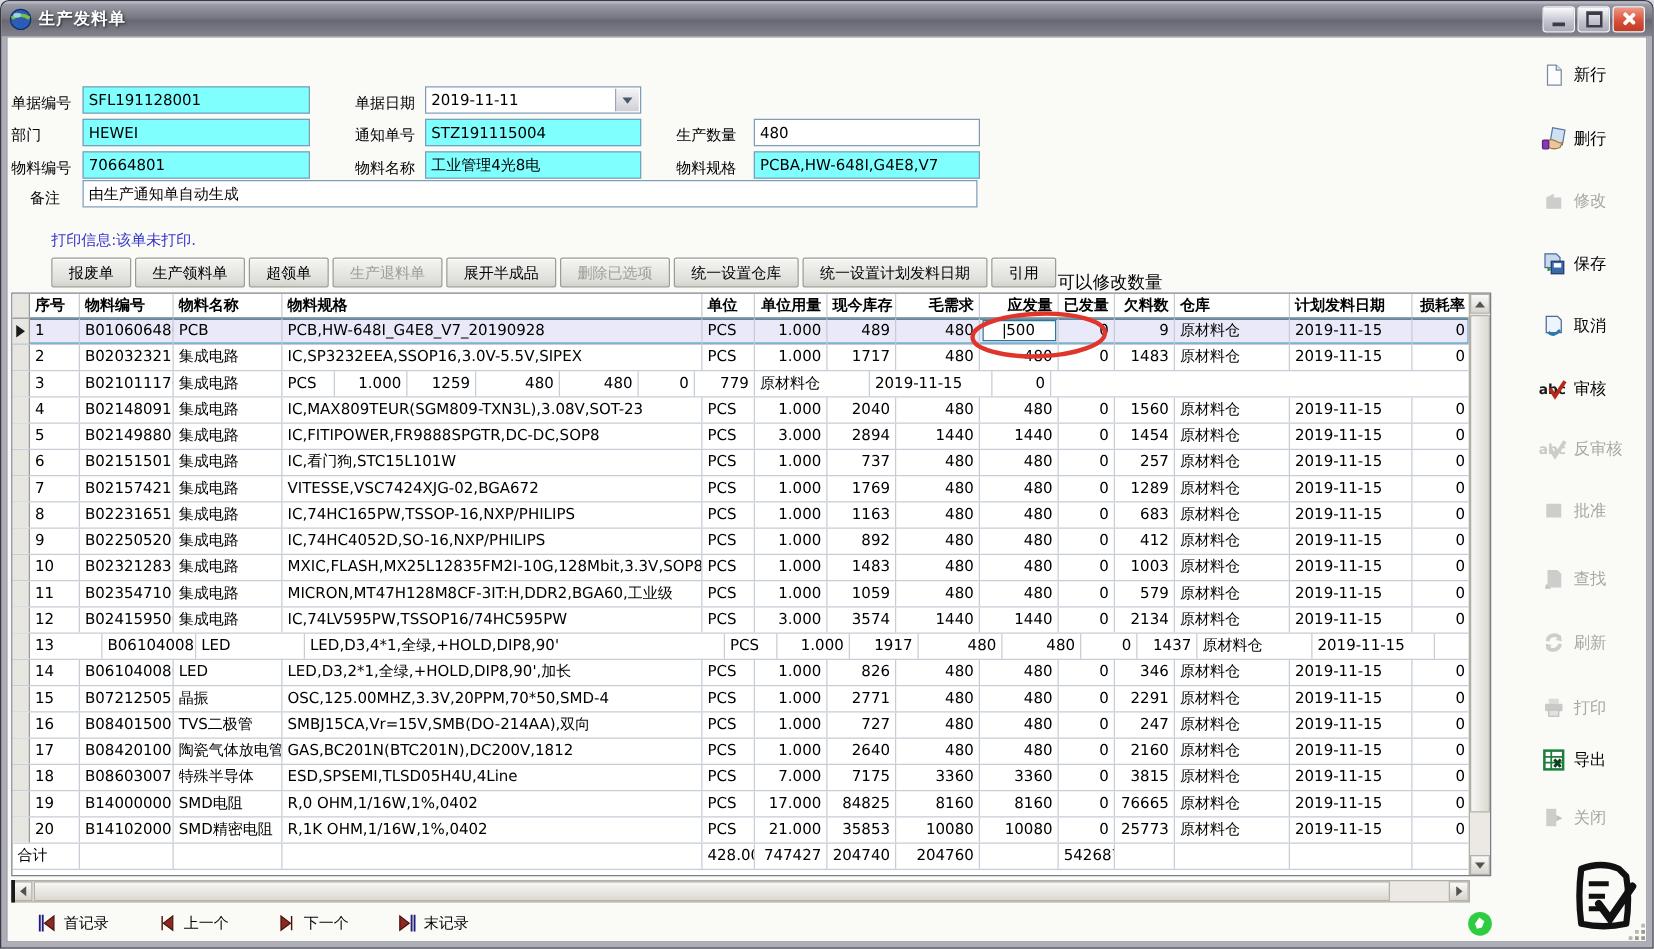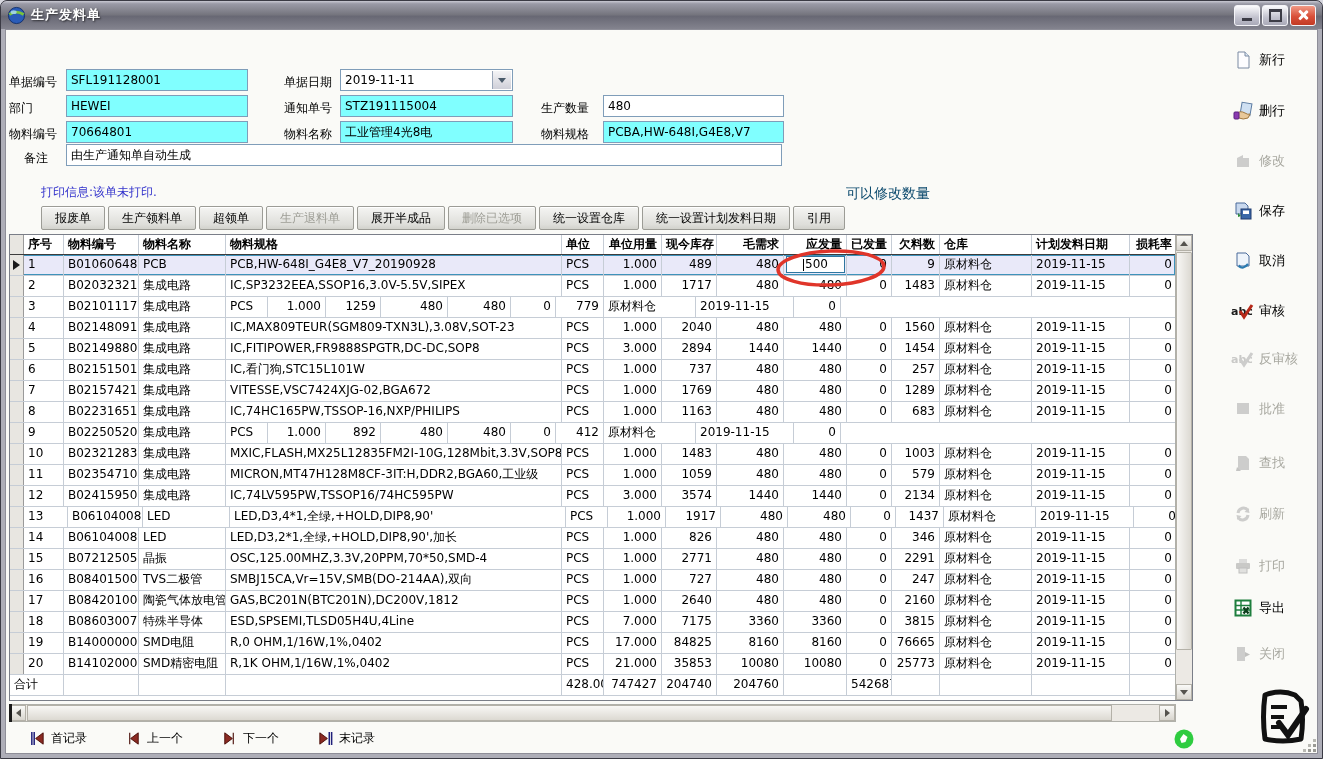--- a/index.html
+++ b/index.html
@@ -15,21 +15,21 @@
   .g-x::before,.g-x::after{content:"";position:absolute;left:5px;top:0;width:2.5px;height:12px;background:#fff;border-radius:1px;}
   .g-x::before{transform:rotate(45deg);} .g-x::after{transform:rotate(-45deg);}
   .client{position:absolute;top:28px;left:4px;right:4px;bottom:4px;background:#fafaf7;border:1px solid #8e8e98;box-sizing:border-box;}
   .abs{position:absolute;}
   .flabel{font-size:12px;color:#000;white-space:nowrap;}
   .ffield{height:22px;border:1px solid #7f9db9;background:#fff;font-size:12px;display:flex;align-items:center;padding:0 4px;box-sizing:border-box;white-space:nowrap;overflow:hidden;}
   .ffield.cyan{background:#80ffff;}
   .drop-btn{position:absolute;right:1px;top:1px;width:18px;height:18px;background:linear-gradient(#f4f4f6,#cfcfd8);border-left:1px solid #9aa6b8;display:flex;align-items:center;justify-content:center;}
   .drop-arrow{width:0;height:0;border-left:4px solid transparent;border-right:4px solid transparent;border-top:5px solid #4a5a6a;}
   .print-info{font-size:12px;color:#3333cc;white-space:nowrap;}
-  .red-note{font-size:14px;color:#0c4a6e;white-space:nowrap;}
+  .red-note{font-size:14px;color:#000000;white-space:nowrap;margin-top:32px;}
   .toolbar{display:flex;gap:3px;}
   .tb-btn{height:24px;padding:0 13px;font-size:12px;display:flex;align-items:center;background:linear-gradient(#f5f5f3,#dededa 80%,#d2d2cc);border:1px solid #9c9c96;border-radius:2px;box-shadow:inset 0 1px 0 #fff;color:#000;white-space:nowrap;box-sizing:border-box;}
   .tb-btn.disabled{color:#9e9e96;}
   .grid{background:#fff;border:1px solid #7a7e88;box-sizing:border-box;overflow:hidden;}
   .grow{display:flex;height:21px;box-sizing:border-box;border-bottom:1px solid #c6cdd6;}
   .grow.header{height:20px;border-bottom:1px solid #3c3c3c;background:#fff;}
   .gcell{font-size:12px;line-height:19px;padding:0 4px;box-sizing:border-box;border-right:1px solid #c6cdd6;white-space:nowrap;overflow:hidden;flex:0 0 auto;}
   .grow.header .gcell{font-weight:bold;border-right:1px solid #c6cdd6;}
   .gcell.r{text-align:right;}
   .marker{flex:0 0 14px;width:14px;background:#e8e6e1;border-right:1px solid #9a9a9a;display:flex;align-items:center;justify-content:center;box-sizing:border-box;}
@@ -294,20 +294,21 @@
           <div class="gcell r" style="width: 48px;">683</div>
           <div class="gcell" style="width: 92px;">原材料仓</div>
           <div class="gcell" style="width: 98px;">2019-11-15</div>
           <div class="gcell r" style="width: 47px;">0</div>
         </div>
         <div class="grow">
           <div class="marker"></div>
           <div class="gcell" style="width: 40px;">9</div>
           <div class="gcell" style="width: 75px;">B02250520</div>
           <div class="gcell" style="width: 87px;">集成电路</div>
+          <div class="gcell" style="width: 336px;">IC,74HC4052D,SO-16,NXP/PHILIPS</div>
           <div class="gcell" style="width: 42px;">PCS</div>
           <div class="gcell r" style="width: 58px;">1.000</div>
           <div class="gcell r" style="width: 55px;">892</div>
           <div class="gcell r" style="width: 67px;">480</div>
           <div class="gcell r" style="width: 63px;">480</div>
           <div class="gcell r" style="width: 45px;">0</div>
           <div class="gcell r" style="width: 48px;">412</div>
           <div class="gcell" style="width: 92px;">原材料仓</div>
           <div class="gcell" style="width: 98px;">2019-11-15</div>
           <div class="gcell r" style="width: 47px;">0</div>
@@ -358,21 +359,21 @@
           <div class="gcell r" style="width: 67px;">1440</div>
           <div class="gcell r" style="width: 63px;">1440</div>
           <div class="gcell r" style="width: 45px;">0</div>
           <div class="gcell r" style="width: 48px;">2134</div>
           <div class="gcell" style="width: 92px;">原材料仓</div>
           <div class="gcell" style="width: 98px;">2019-11-15</div>
           <div class="gcell r" style="width: 47px;">0</div>
         </div>
         <div class="grow">
           <div class="marker"></div>
-          <div class="gcell" style="width: 44px;">13</div>
+          <div class="gcell" style="width: 58px;">13</div>
           <div class="gcell" style="width: 75px;">B06104008</div>
           <div class="gcell" style="width: 87px;">LED</div>
           <div class="gcell" style="width: 336px;">LED,D3,4*1,全绿,+HOLD,DIP8,90'</div>
           <div class="gcell" style="width: 42px;">PCS</div>
           <div class="gcell r" style="width: 58px;">1.000</div>
           <div class="gcell r" style="width: 55px;">1917</div>
           <div class="gcell r" style="width: 67px;">480</div>
           <div class="gcell r" style="width: 63px;">480</div>
           <div class="gcell r" style="width: 45px;">0</div>
           <div class="gcell r" style="width: 48px;">1437</div>

